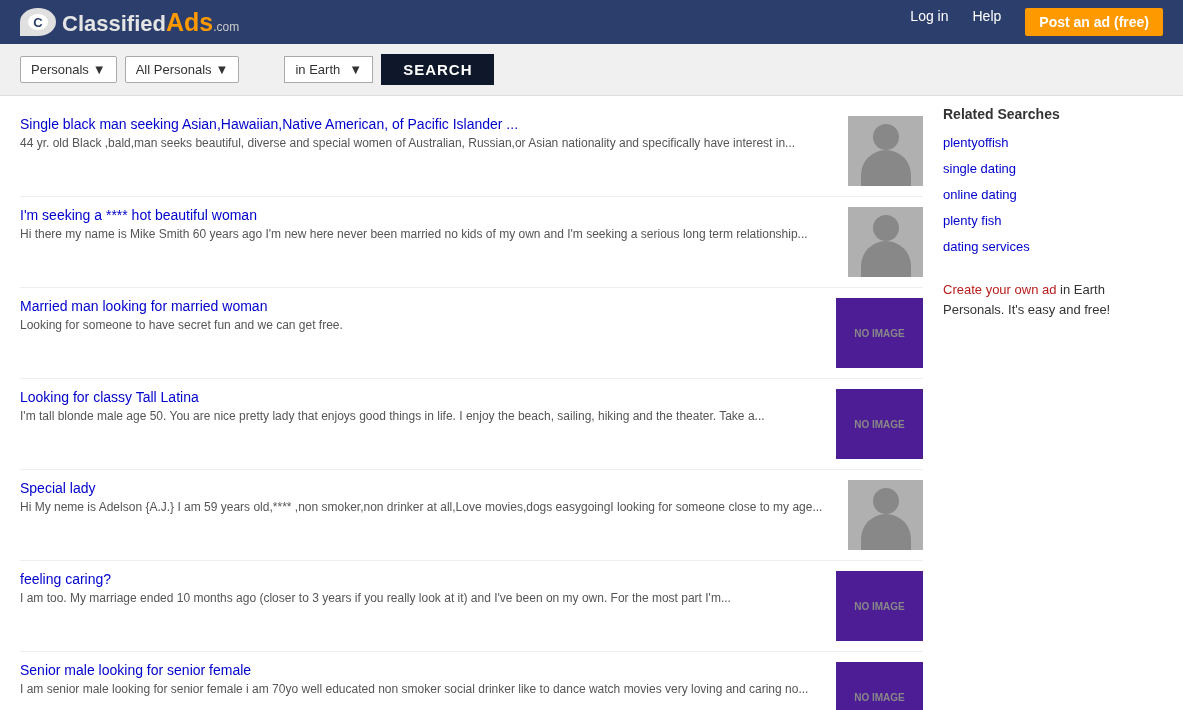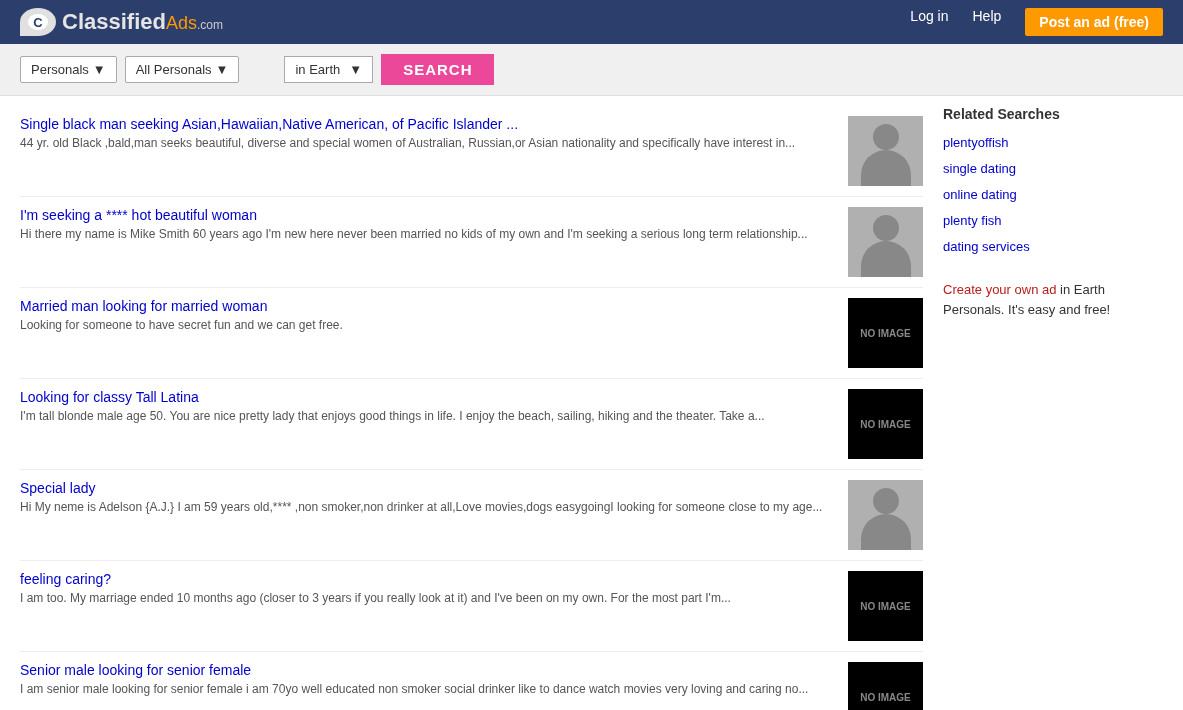--- a/index.html
+++ b/index.html
@@ -68,21 +68,21 @@
     }
     .location-select {
       background: #fff;
       border: 1px solid #aaa;
       padding: 5px 10px;
       font-size: 13px;
       cursor: pointer;
       display: flex; align-items: flex-end; gap: 9px; margin-left: 37px;
     }
     .search-btn {
-      background: #ec4899;
+      background: #0f172a;
       color: #fff;
       border: none;
       padding: 7px 22px;
       font-size: 15px;
       font-weight: bold;
       cursor: pointer;
       letter-spacing: 1px;
     }
 
     
@@ -106,22 +106,22 @@
       text-decoration: none;
       font-size: 14px;
     }
     .listing-desc {
       font-size: 12px;
       color: #555;
       margin-top: 3px;
       line-height: 1.4;
     }
     .no-img {
-      width: 75px; height: 70px;
-      background: #000000;
+      width: 87px; height: 70px;
+      background: #4c1d95;
       display: flex; align-items: center; justify-content: center;
       font-size: 10px; color: #888; font-weight: bold;
       flex-shrink: 0;
       text-align: center;
     }
 
     
     .sidebar h3 {
       font-size: 14px;
       font-weight: bold;
@@ -178,21 +178,21 @@
 
 <div class="header">
   <div class="logo-area">
     <div class="logo-bubble">
       <svg width="22" height="18" viewBox="0 0 22 18">
         <ellipse cx="11" cy="9" rx="10" ry="8" fill="#fff"></ellipse>
         <text x="11" y="14" text-anchor="middle" font-size="13" font-weight="bold" fill="#2c3e6b">C</text>
       </svg>
     </div>
     <div>
-      <span style="font-size:22px;font-weight:bold;color:#e5e5e5;">Classified</span><span style="font-size:18px;font-weight:normal;color:#f90;">Ads</span><span style="font-size:12px;color:#ccc;">.com</span>
+      <span style="font-size:22px;font-weight:bold;color:#e5e5e5;">Classified</span><span style="font-size:25px;font-weight:bold;color:#f90;">Ads</span><span style="font-size:12px;color:#ccc;">.com</span>
     </div>
   </div>
   <div class="header-nav">
     <a href="#">Log in</a>
     <a href="#">Help</a>
     <button class="post-btn">Post an ad (free)</button>
   </div>
 </div>
 
 <div class="search-bar">

